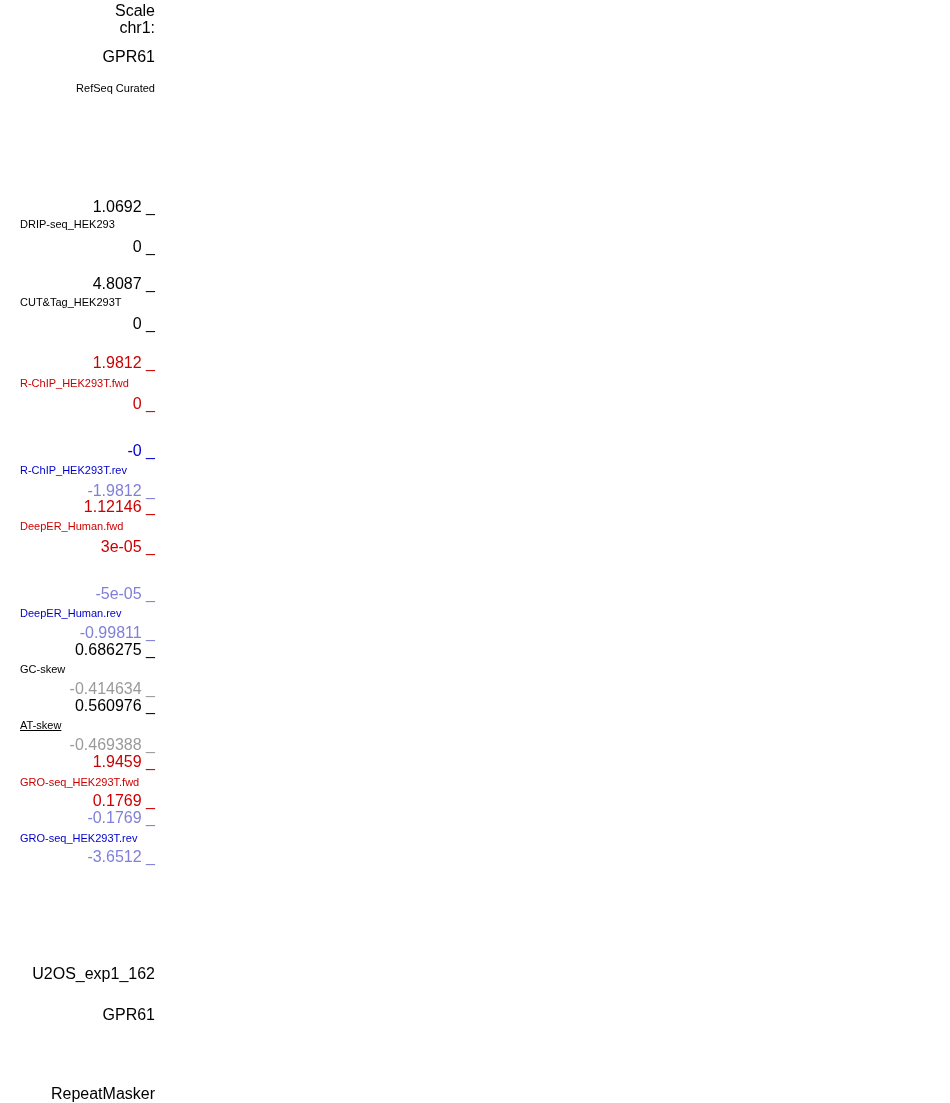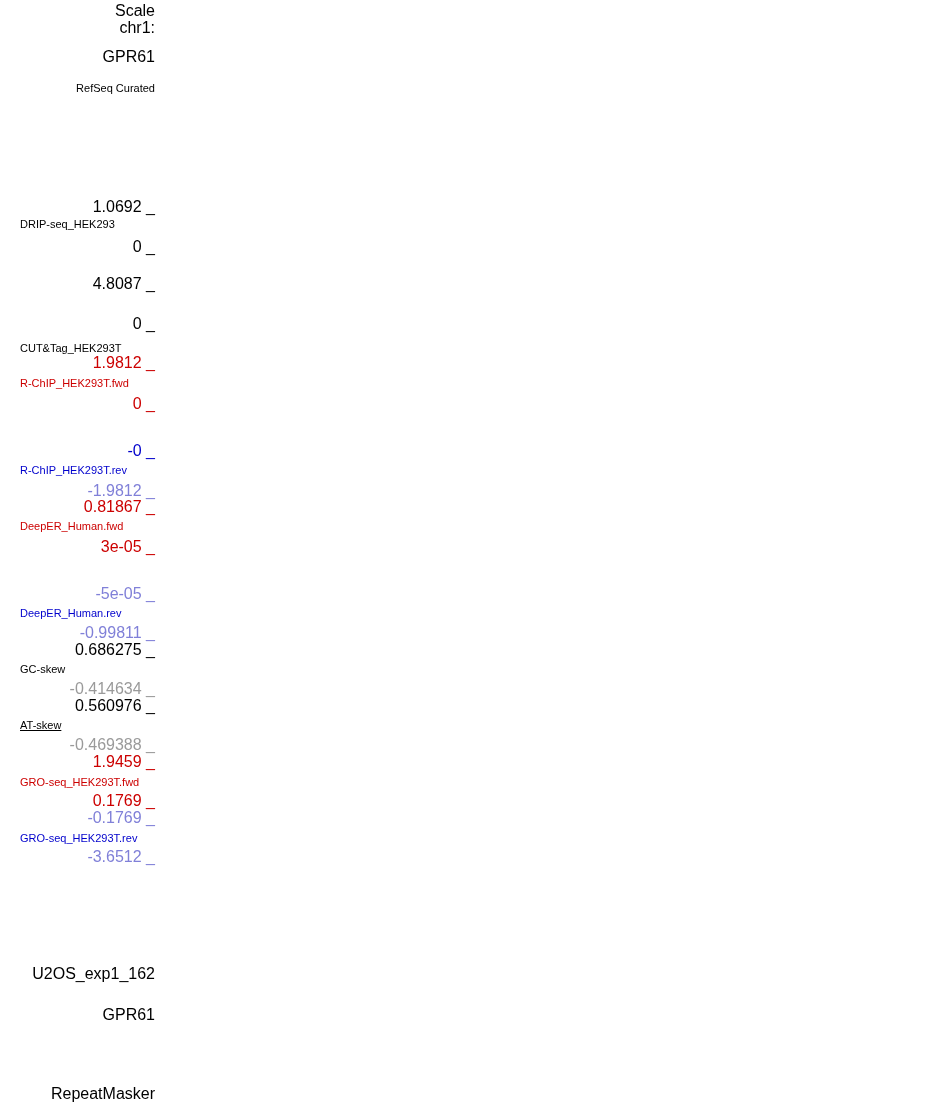--- a/index.html
+++ b/index.html
@@ -75,32 +75,32 @@
 
   <div class="lbl black" style="top:51px;">GPR61</div>
 
   <div class="track-name black" style="top:82px;">RefSeq Curated</div>
 
   <div class="lbl tick black" style="top:201px;">1.0692 _</div>
   <div class="name-left black" style="top:218px;">DRIP-seq_HEK293</div>
   <div class="lbl tick black" style="top:241px;">0 _</div>
 
   <div class="lbl tick black" style="top:278px;">4.8087 _</div>
-  <div class="name-left black" style="top:296px;margin-top:46px;">CUT&amp;Tag_HEK293T</div>
+  <div class="name-left black" style="top:296px;">CUT&amp;Tag_HEK293T</div>
   <div class="lbl tick black" style="top:318px;">0 _</div>
 
   <div class="lbl tick red" style="top:357px;">1.9812 _</div>
   <div class="name-left red" style="top:377px;">R-ChIP_HEK293T.fwd</div>
   <div class="lbl tick red" style="top:398px;">0 _</div>
 
   <div class="lbl tick blue" style="top:445px;">-0 _</div>
   <div class="name-left blue" style="top:464px;">R-ChIP_HEK293T.rev</div>
   <div class="lbl tick bluelt" style="top:485px;">-1.9812 _</div>
 
-  <div class="lbl tick red" style="top:501px;">0.81867 _</div>
+  <div class="lbl tick red" style="top:501px;">1.12146 _</div>
   <div class="name-left red" style="top:520px;">DeepER_Human.fwd</div>
   <div class="lbl tick red" style="top:541px;">3e-05 _</div>
 
   <div class="lbl tick bluelt" style="top:588px;">-5e-05 _</div>
   <div class="name-left blue" style="top:607px;">DeepER_Human.rev</div>
   <div class="lbl tick bluelt" style="top:627px;">-0.99811 _</div>
 
   <div class="lbl tick black" style="top:644px;">0.686275 _</div>
   <div class="name-left black" style="top:663px;">GC-skew</div>
   <div class="lbl tick greylt" style="top:683px;">-0.414634 _</div>

